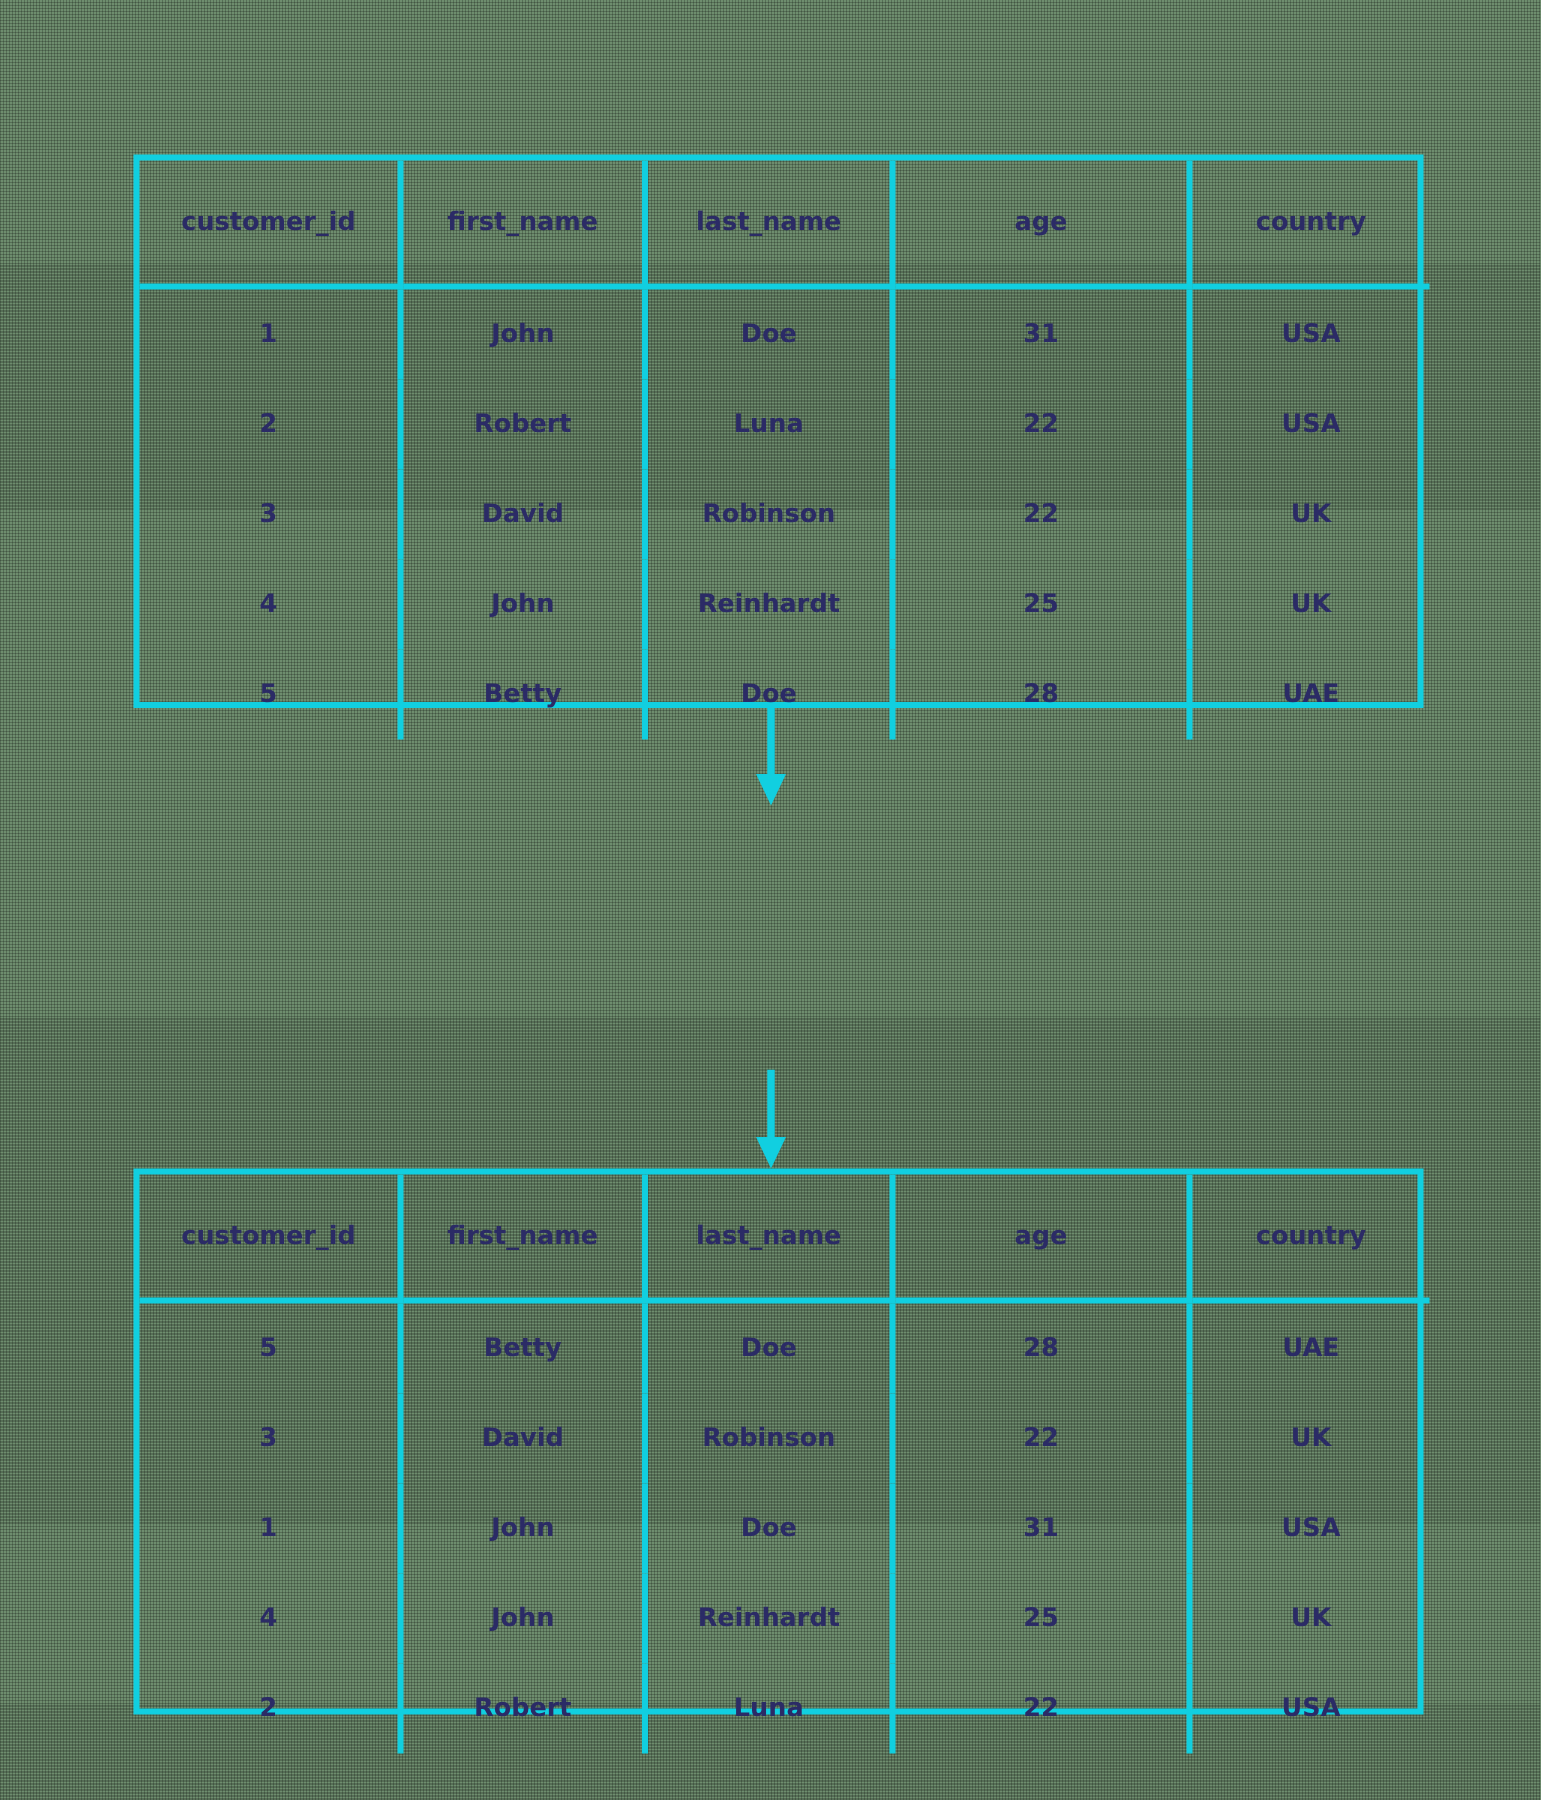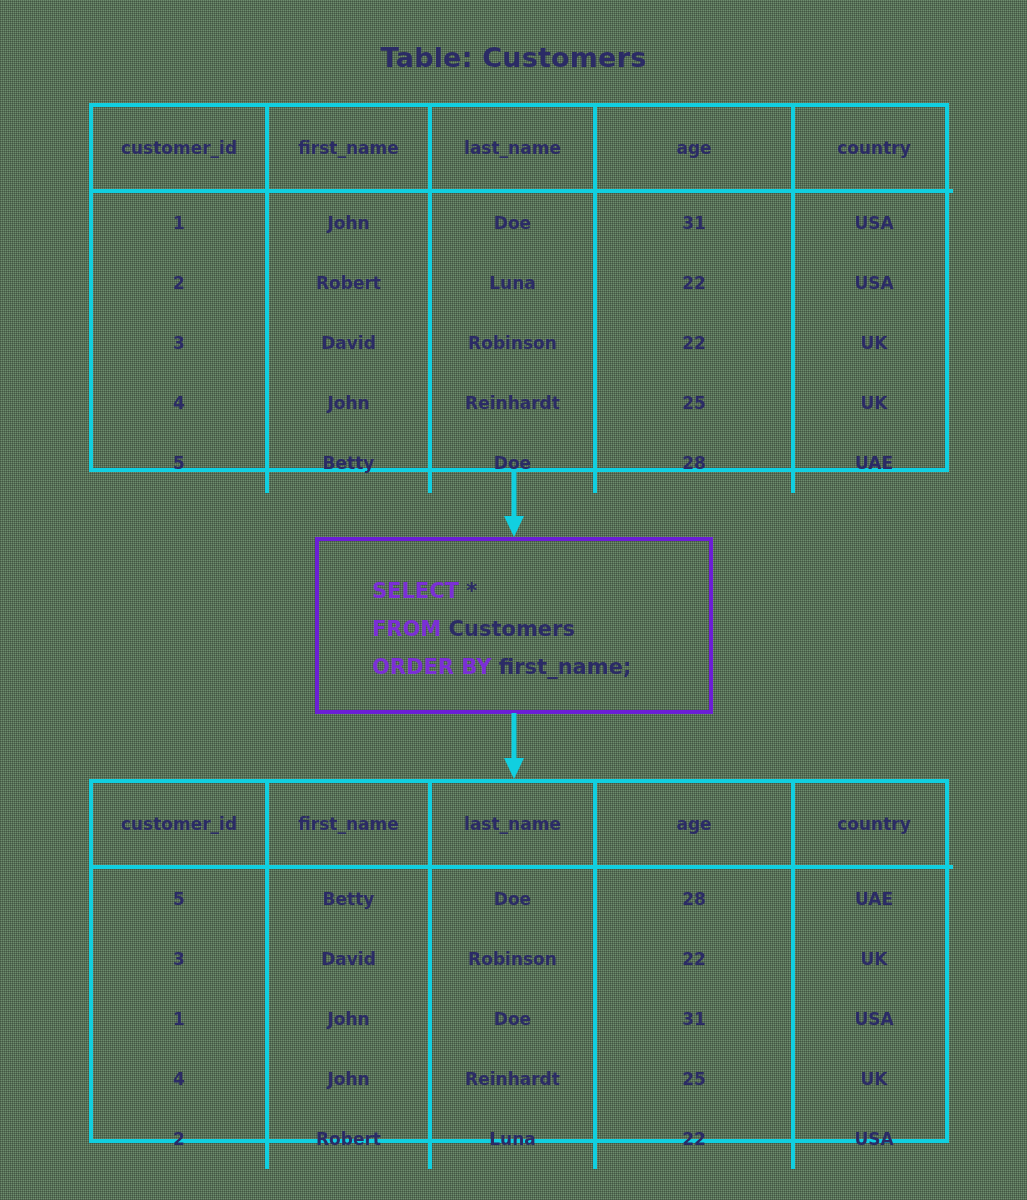--- a/index.html
+++ b/index.html
@@ -113,21 +113,20 @@
   }
   #arrow-top    { top: 472px; height: 66px; }
   #arrow-bottom { top: 713px; height: 67px; }
   .arrow svg { display: block; }
 </style>
 </head>
 <body>
 
 <div id="page">
 
-  <div class="diagram-title">Table: Customers</div>
 
   <div class="sql-table" id="table-source">
     <table class="tbl">
       <colgroup>
         <col class="c-id">
           <col class="c-first">
           <col class="c-last">
           <col class="c-age">
           <col class="c-country">
       </colgroup>
@@ -180,33 +179,20 @@
     </table>
   </div>
 
   <div class="arrow" id="arrow-top">
     <svg width="22" height="66" viewBox="0 0 22 66">
       <line x1="11" y1="0" x2="11" y2="47" stroke="#11cfe0" stroke-width="5"></line>
       <polygon points="1,44 21,44 11,65" fill="#11cfe0"></polygon>
     </svg>
   </div>
 
-  <div id="query-box">
-    <div class="query-lines">
-      <div class="q-line">
-        <span class="kw">SELECT</span><span class="ident"> *</span>
-      </div>
-      <div class="q-line">
-        <span class="kw">FROM</span><span class="ident"> Customers</span>
-      </div>
-      <div class="q-line">
-        <span class="kw">ORDER BY</span><span class="ident"> first_name;</span>
-      </div>
-    </div>
-  </div>
 
   <div class="arrow" id="arrow-bottom">
     <svg width="22" height="67" viewBox="0 0 22 67">
       <line x1="11" y1="0" x2="11" y2="48" stroke="#11cfe0" stroke-width="5"></line>
       <polygon points="1,45 21,45 11,66" fill="#11cfe0"></polygon>
     </svg>
   </div>
 
   <div class="sql-table" id="table-result">
     <table class="tbl">

